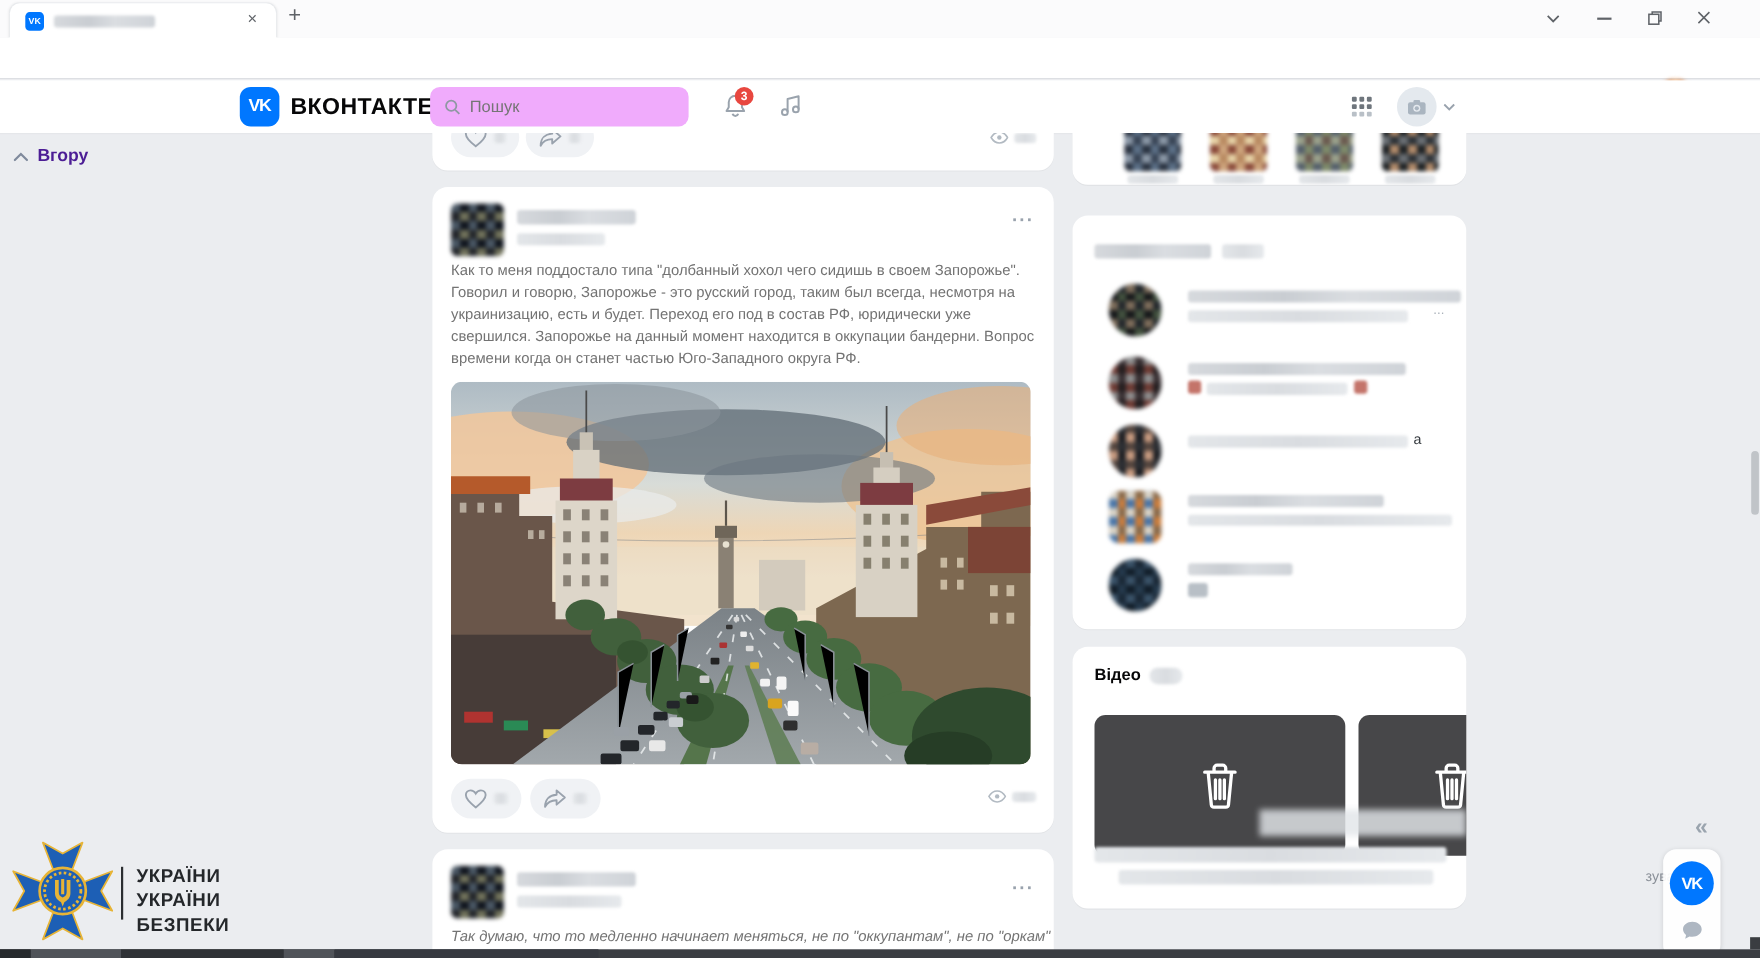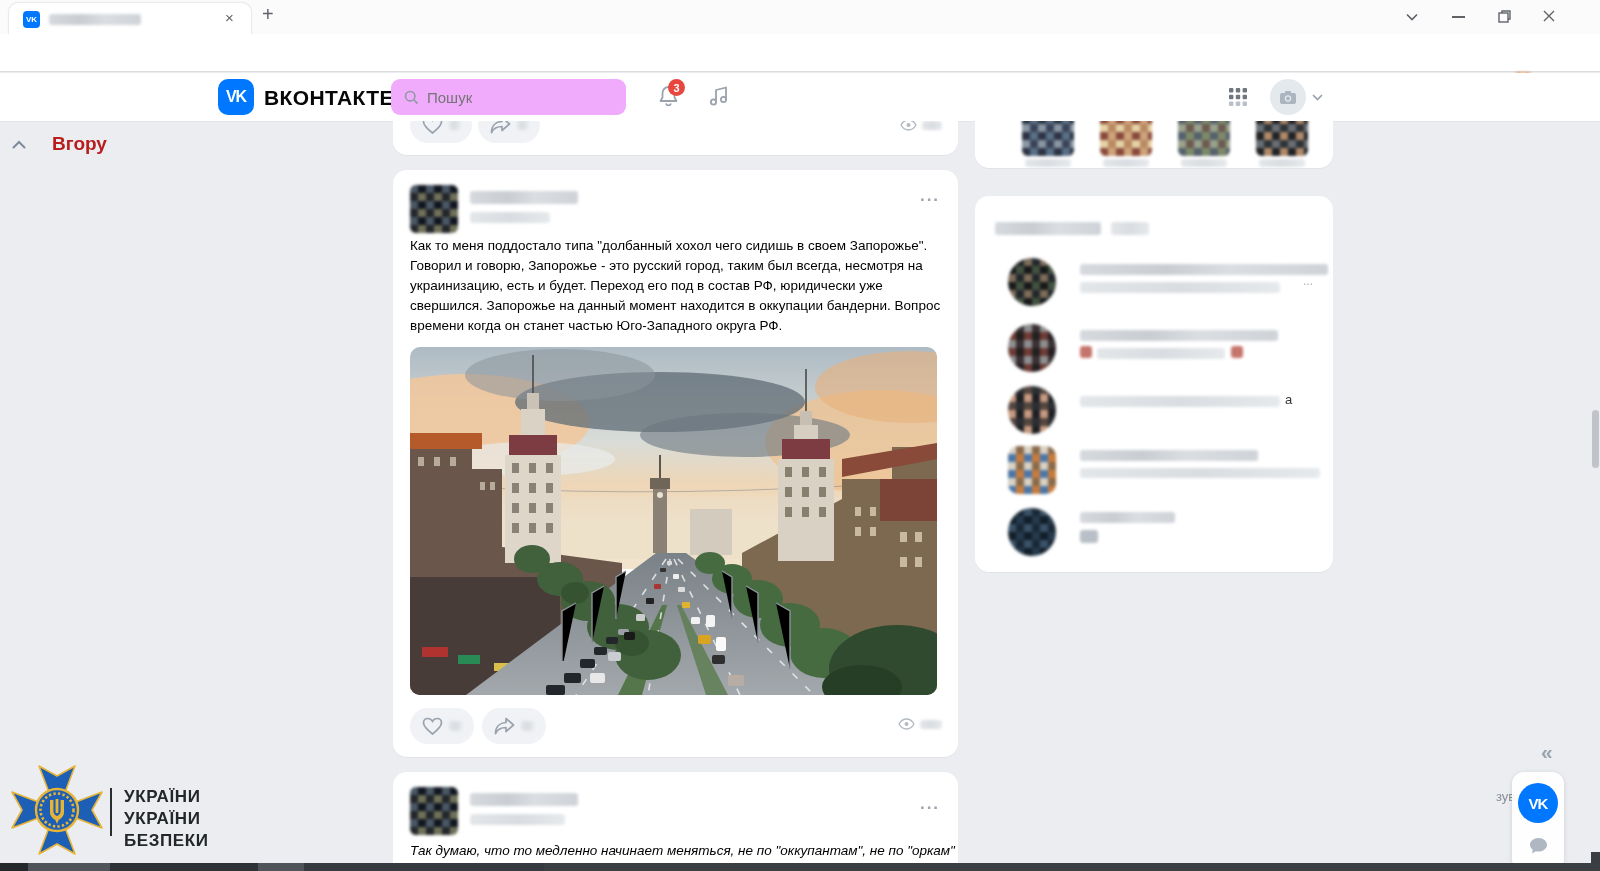--- a/index.html
+++ b/index.html
@@ -25,21 +25,21 @@
   .m-f3{background-image:conic-gradient(from 90deg at 50% 50%,#7e8a6a 25%,#55606b 0 50%,#9aa28c 0 75%,#6b5a50 0);}
   .m-f4{background-image:conic-gradient(from 90deg at 50% 50%,#b08a6a 25%,#1f2326 0 50%,#6a6f74 0 75%,#2e3338 0);}
   .m-c1{background-image:conic-gradient(from 90deg at 50% 50%,#43523f 25%,#17191b 0 50%,#7c6c5a 0 75%,#23282c 0);}
   .m-c2{background-image:conic-gradient(from 90deg at 50% 50%,#241f21 25%,#6e3c35 0 50%,#8e8e8e 0 75%,#3a3134 0);}
   .m-c3{background-image:conic-gradient(from 90deg at 50% 50%,#1d1f24 25%,#c69a80 0 50%,#55463f 0 75%,#2b2e33 0);}
   .m-c4{background-image:conic-gradient(from 90deg at 50% 50%,#c87c3c 25%,#4a76a8 0 50%,#d8d2c6 0 75%,#8a6a4a 0);}
   .m-c5{background-image:conic-gradient(from 90deg at 50% 50%,#253a4d 25%,#121e29 0 50%,#3a5268 0 75%,#1a2836 0);}
   .m-orange{background-image:conic-gradient(from 90deg at 50% 50%,#ef9a4e 25%,#e07b2a 0 50%,#f4b277 0 75%,#d96f22 0);}
   .card{position:absolute;background:#fff;box-shadow:0 1px 0 rgba(0,0,0,.04);}
   .pill{position:absolute;background:#f0f2f5;border-radius:18px;height:36px;display:flex;align-items:center;gap:6px;padding:0 12px;box-sizing:border-box;}
-  .posttext{font-size:13.5px;line-height:20px;color:#000000;}
+  .posttext{font-size:13.5px;line-height:20px;color:#737373;}
   .menu-dots{position:absolute;color:#99a2ad;font-size:17px;letter-spacing:1px;font-weight:bold;}
   svg{display:block;}
 </style>
 </head>
 <body>
 
 <div id="app">
 
   <div class="abs tabstrip">
     <div class="abs tab">
@@ -190,21 +190,21 @@
         </svg>
       </div>
   </div>
 
   <div class="abs" style="left:12px;top:133px;display:flex;align-items:center;gap:8px;cursor:pointer;">
     <span class="icon">
       <svg width="14" height="9" viewBox="0 0 14 9">
           <path d="M1.5,7.5 L7,2 L12.5,7.5" stroke="#7f8a9c" stroke-width="2" fill="none" stroke-linecap="round"></path>
         </svg>
       </span>
-    <span style="font-size:19px;font-weight:bold;color:#b91c1c;margin-left:18px;">Вгору</span>
+    <span style="font-size:16px;font-weight:bold;color:#4c1d95;">Вгору</span>
   </div>
 
   <div class="card" style="left:393px;top:121px;width:565px;height:34px;border-radius:0 0 14px 14px;overflow:hidden;">
     <div class="pill" style="left:17px;top:-14px;width:62px;">
       <span class="icon">
         <svg width="21" height="19" viewBox="0 0 21 19">
             <path d="M10.5,17 C4,12 1.5,8.8 1.5,5.8 C1.5,3.3 3.4,1.5 5.8,1.5 C7.7,1.5 9.5,2.7 10.5,4.4 C11.5,2.7 13.3,1.5 15.2,1.5 C17.6,1.5 19.5,3.3 19.5,5.8 C19.5,8.8 17,12 10.5,17 Z" fill="none" stroke="#99a2ad" stroke-width="1.7"></path>
           </svg>
         </span>
       <span class="tblur light" style="position:relative;width:13px;height:10px;"></span>
@@ -472,20 +472,42 @@
 
     <div class="mosaic m-c4" style="left:33px;top:250px;width:48px;height:48px;border-radius:10px;"></div>
     <div class="tblur" style="left:105px;top:254px;width:178px;height:11px;"></div>
     <div class="tblur light" style="left:105px;top:272px;width:240px;height:10px;"></div>
 
     <div class="mosaic m-c5" style="left:33px;top:312px;width:48px;height:48px;border-radius:50%;"></div>
     <div class="tblur" style="left:105px;top:316px;width:95px;height:11px;"></div>
     <div class="abs" style="left:105px;top:334px;width:18px;height:13px;border-radius:3px;background:#b8bfc6;filter:blur(1.5px);"></div>
   </div>
 
+  <div class="card" style="left:975px;top:588px;width:358px;height:238px;border-radius:14px;overflow:hidden;">
+    <span class="abs" style="left:20px;top:17px;font-size:15px;font-weight:bold;color:#070708;">Відео</span>
+    <div class="tblur light" style="left:70px;top:19px;width:30px;height:15px;border-radius:8px;"></div>
+
+    <div class="abs" style="left:20px;top:62px;width:228px;height:128px;border-radius:10px;background:#474749;">
+      <div class="abs icon" style="left:91px;top:41px;width:46px;height:46px;">
+        <svg width="44" height="46" viewBox="0 0 24 26">
+          <path d="M4.2,6.2 H19.8 M9,6 V4.2 a1.6,1.6 0 0 1 1.6,-1.6 h2.8 A1.6,1.6 0 0 1 15,4.2 V6 M6,6.5 L7.6,23 a1.4,1.4 0 0 0 1.4,1.2 h6 a1.4,1.4 0 0 0 1.4,-1.2 L18,6.5 M9.7,10.2 V19.8 M12,10.2 V19.8 M14.3,10.2 V19.8" fill="none" stroke="#fff" stroke-width="1.7" stroke-linecap="round"></path>
+          </svg>
+        </div>
+    </div>
+    <div class="abs" style="left:260px;top:62px;width:200px;height:128px;border-radius:10px;background:#474749;">
+      <div class="abs icon" style="left:62px;top:41px;width:46px;height:46px;">
+        <svg width="44" height="46" viewBox="0 0 24 26">
+          <path d="M4.2,6.2 H19.8 M9,6 V4.2 a1.6,1.6 0 0 1 1.6,-1.6 h2.8 A1.6,1.6 0 0 1 15,4.2 V6 M6,6.5 L7.6,23 a1.4,1.4 0 0 0 1.4,1.2 h6 a1.4,1.4 0 0 0 1.4,-1.2 L18,6.5 M9.7,10.2 V19.8 M12,10.2 V19.8 M14.3,10.2 V19.8" fill="none" stroke="#fff" stroke-width="1.7" stroke-linecap="round"></path>
+          </svg>
+        </div>
+    </div>
+    <div class="abs" style="left:170px;top:148px;width:188px;height:24px;background:rgba(226,229,233,.82);filter:blur(3px);"></div>
+    <div class="tblur light" style="left:20px;top:182px;width:320px;height:14px;"></div>
+    <div class="tblur light" style="left:42px;top:203px;width:286px;height:13px;"></div>
+  </div>
 
   <span class="abs" style="left:1496px;top:789px;font-size:13px;color:#8a9098;z-index:1;">зувати</span>
 
   <div class="abs" style="left:1541px;top:740px;font-size:21px;font-weight:bold;color:#9aa4ae;z-index:3;">«</div>
 
   <div class="abs" style="left:1512px;top:772px;width:52px;height:99px;background:rgba(255,255,255,.92);border-radius:12px;box-shadow:0 1px 5px rgba(0,0,0,.12);z-index:2;">
     <div class="abs icon" style="left:6px;top:11px;width:40px;height:40px;border-radius:50%;background:#0077ff;color:#fff;font-size:15px;font-weight:bold;letter-spacing:-1px;">VK</div>
     <div class="abs icon" style="left:16px;top:64px;width:20px;height:20px;">
       <svg width="19" height="18" viewBox="0 0 19 18">
           <path d="M9.5,1 C14.2,1 18,4 18,7.8 C18,11.6 14.2,14.6 9.5,14.6 C8.6,14.6 7.7,14.5 6.9,14.3 L3,16.5 L3.8,12.9 C2.1,11.6 1,9.8 1,7.8 C1,4 4.8,1 9.5,1 Z" fill="#aeb7c2"></path>

